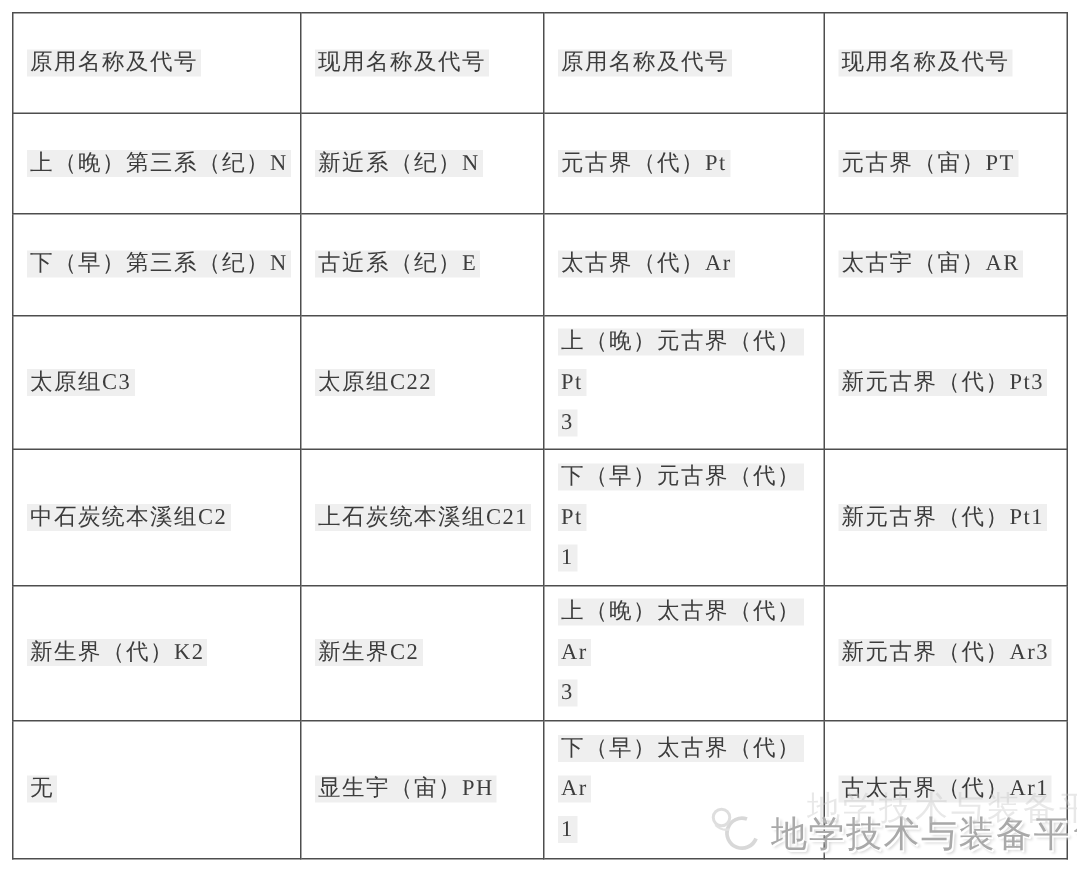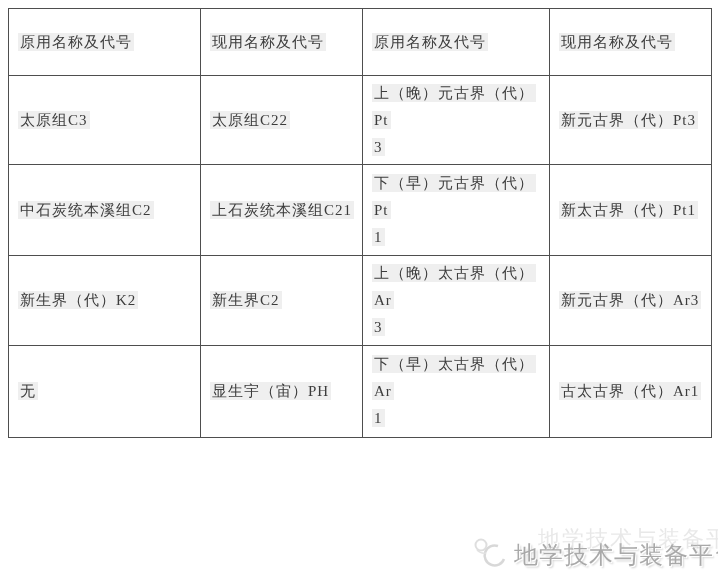--- a/index.html
+++ b/index.html
@@ -86,33 +86,45 @@
     <col style="width:187px">
     <col style="width:162px">
   </colgroup>
   <tbody>
     <tr class="rh">
       <th><span class="cell-text">原用名称及代号</span></th>
       <th><span class="cell-text">现用名称及代号</span></th>
       <th><span class="cell-text">原用名称及代号</span></th>
       <th><span class="cell-text">现用名称及代号</span></th>
     </tr>
+    <tr class="r1">
+      <td><span class="cell-text">上（晚）第三系（纪）N</span></td>
+      <td><span class="cell-text">新近系（纪）N</span></td>
+      <td><span class="cell-text">元古界（代）Pt</span></td>
+      <td><span class="cell-text">元古界（宙）PT</span></td>
+    </tr>
+    <tr class="r2">
+      <td><span class="cell-text">下（早）第三系（纪）N</span></td>
+      <td><span class="cell-text">古近系（纪）E</span></td>
+      <td><span class="cell-text">太古界（代）Ar</span></td>
+      <td><span class="cell-text">太古宇（宙）AR</span></td>
+    </tr>
     <tr class="r3">
       <td><span class="cell-text">太原组C3</span></td>
       <td><span class="cell-text">太原组C22</span></td>
       <td><span class="cell-text">上（晚）元古界（代）Pt
 3</span></td>
       <td><span class="cell-text">新元古界（代）Pt3</span></td>
     </tr>
     <tr class="r4">
       <td><span class="cell-text">中石炭统本溪组C2</span></td>
       <td><span class="cell-text">上石炭统本溪组C21</span></td>
       <td><span class="cell-text">下（早）元古界（代）Pt
 1</span></td>
-      <td><span class="cell-text">新太古界（代）Pt1</span></td>
+      <td><span class="cell-text">新元古界（代）Pt1</span></td>
     </tr>
     <tr class="r5">
       <td><span class="cell-text">新生界（代）K2</span></td>
       <td><span class="cell-text">新生界C2</span></td>
       <td><span class="cell-text">上（晚）太古界（代）Ar
 3</span></td>
       <td><span class="cell-text">新元古界（代）Ar3</span></td>
     </tr>
     <tr class="r6">
       <td><span class="cell-text">无</span></td>

